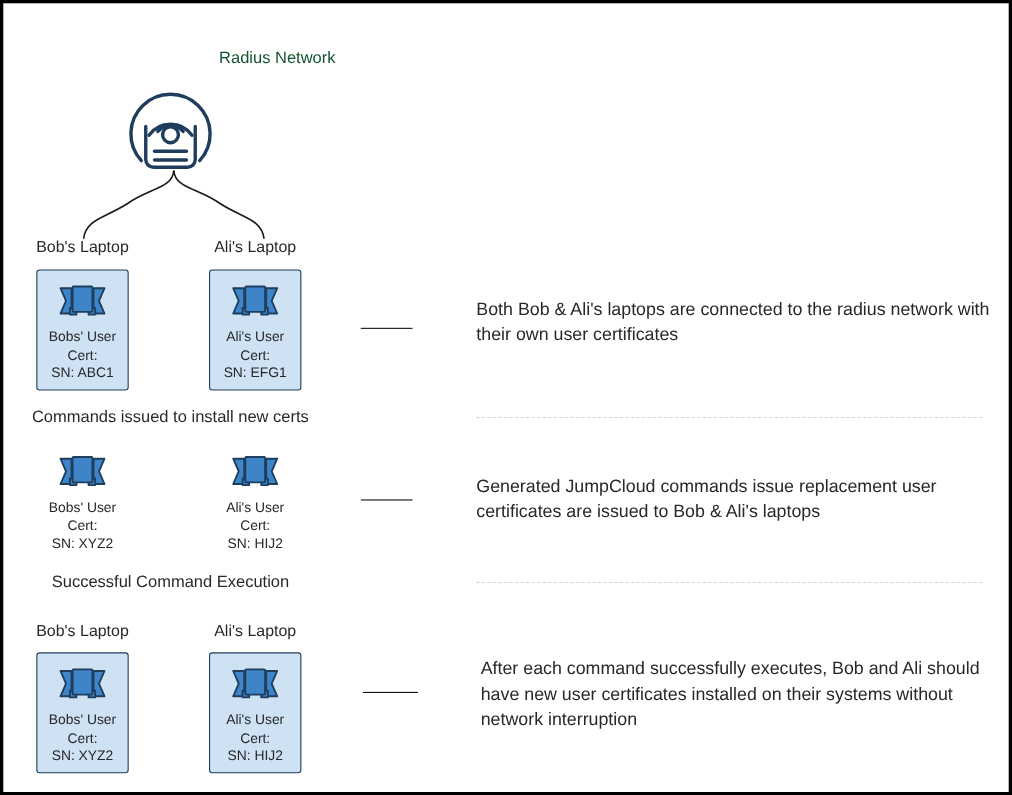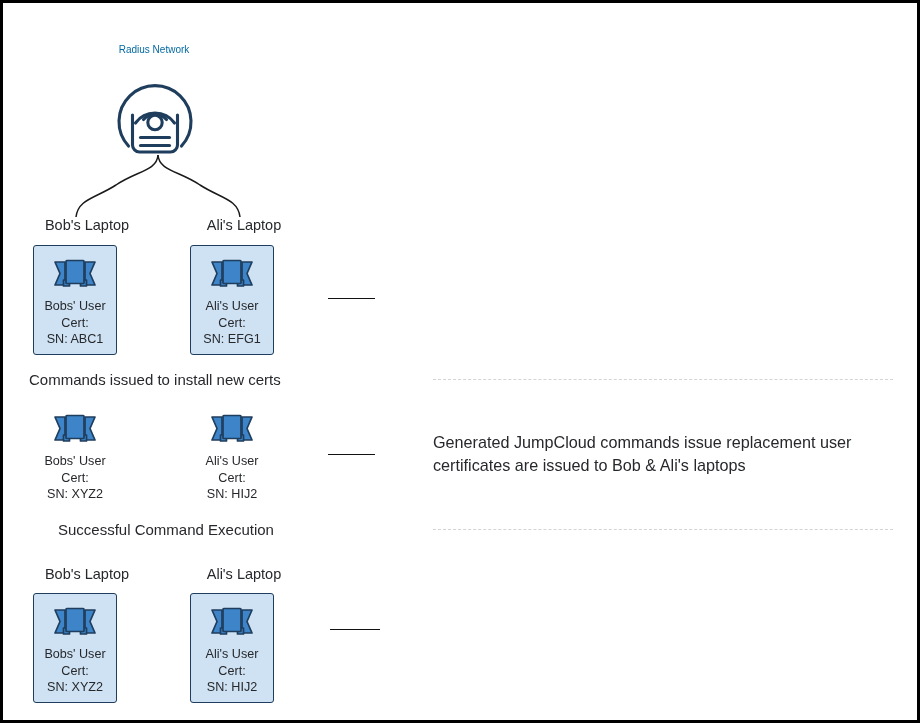--- a/index.html
+++ b/index.html
@@ -32,23 +32,23 @@
     color: #26282b;
     font-size: 14.5px;
     line-height: 1.32;
     white-space: nowrap;
   }
 
   
   #net-title {
     left: 0; top: 40px;
     width: 302px;
-    text-align: center;
-    font-size: 10px;
-    color: #0369a1;
+    text-align: right;
+    font-size: 15px;
+    color: #14532d;
   }
 
   
   #router-icon {
     position: absolute;
     left: 105px;
     top: 64px;
     width: 94px;
     height: 94px;
   }
@@ -62,21 +62,20 @@
     height: 62px;
   }
 
   
   .col-head {
     position: absolute;
     font-size: 14.5px;
     color: #26282b;
     text-align: center;
     width: 150px;
-    padding-left: 12px;
   }
 
   
   .card {
     position: absolute;
     width: 84px;
     height: 110px;
     border: 1.6px solid #1f3d5c;
     border-radius: 3px;
     background: #cfe2f3;
@@ -206,20 +205,21 @@
           </g>
         </svg>
       </span>
       <span class="cert-label">Ali's User
 Cert:
 SN: EFG1</span>
     </div>
 
     <div class="leader" style="left:325px; top:295px; width:47px;"></div>
 
+    <div class="desc" style="left:430px; top:267px;">Both Bob &amp; Ali's laptops are connected to the radius network with their own user certificates</div>
 
     <div class="stage-note" style="left:26px; top:368px;">Commands issued to install new certs</div>
     <div class="dash-rule" style="left:430px; top:376px; width:460px;"></div>
 
     <div class="card plain" style="left:24px; top:400px;">
       <span class="cert-icon-wrap">
         <svg viewBox="0 0 44 34" width="44" height="34" aria-hidden="true">
           <g stroke="#1f3d5c" stroke-width="1.7" stroke-linejoin="round">
             <path d="M 12 4 L 2 4 L 7 15.5 L 2 27 L 12 27 Z" fill="#3d85c8"></path>
             <path d="M 32 4 L 42 4 L 37 15.5 L 42 27 L 32 27 Z" fill="#3d85c8"></path>
@@ -248,21 +248,21 @@
       </span>
       <span class="cert-label">Ali's User
 Cert:
 SN: HIJ2</span>
     </div>
 
     <div class="leader" style="left:325px; top:451px; width:47px;"></div>
 
     <div class="desc" style="left:430px; top:428px;">Generated JumpCloud commands issue replacement user certificates are issued to Bob &amp; Ali's laptops</div>
 
-    <div class="stage-note" style="left:55px; top:518px;">Successful Command Execution</div>
+    <div class="stage-note" style="left:44px; top:518px;">Successful Command Execution</div>
     <div class="dash-rule" style="left:430px; top:526px; width:460px;"></div>
 
     <div class="col-head" style="left:-3px; top:563px;">Bob's Laptop</div>
     <div class="col-head" style="left:154px; top:563px;">Ali's Laptop</div>
 
     <div class="card" style="left:30px; top:590px;">
       <span class="cert-icon-wrap">
         <svg viewBox="0 0 44 34" width="44" height="34" aria-hidden="true">
           <g stroke="#1f3d5c" stroke-width="1.7" stroke-linejoin="round">
             <path d="M 12 4 L 2 4 L 7 15.5 L 2 27 L 12 27 Z" fill="#3d85c8"></path>
@@ -290,15 +290,16 @@
           </g>
         </svg>
       </span>
       <span class="cert-label">Ali's User
 Cert:
 SN: HIJ2</span>
     </div>
 
     <div class="leader" style="left:327px; top:626px; width:50px;"></div>
 
+    <div class="desc" style="left:434px; top:594px; width:460px;">After each command successfully executes, Bob and Ali should have new user certificates installed on their systems without network interruption</div>
 
   </div>
 </div>
 
 </body></html>

